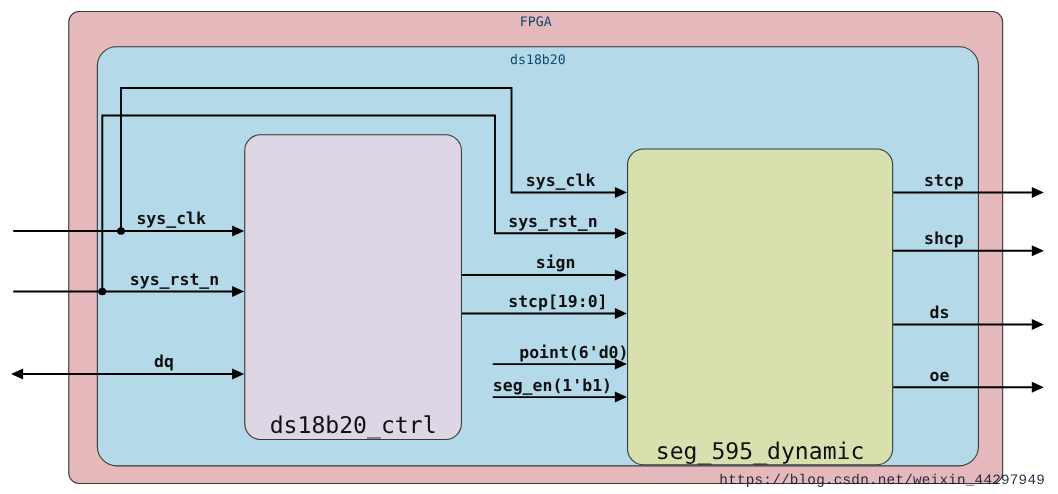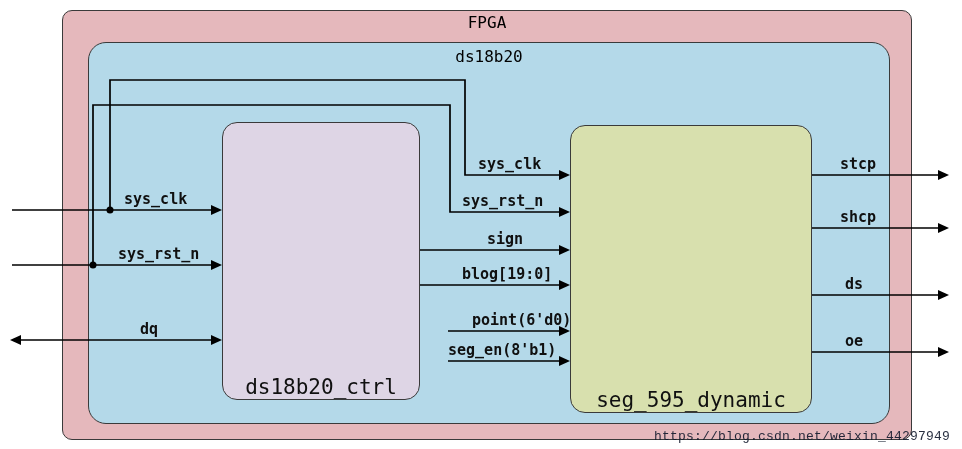--- a/index.html
+++ b/index.html
@@ -22,28 +22,28 @@
   }
   .module {
     display:flex; align-items:flex-end; justify-content:center;
     font-size:21px; color:#101010; border-radius:15px;
   }
   .ctrl {
     left:222px; top:122px; width:198px; height:278px;
     background:var(--color-ctrl-fill,#ded5e5);
   }
   .seg {
-    left:570px; top:125px; width:242px; height:288px;
+    left:570px; top:135px; width:242px; height:288px;
     background:var(--color-seg-fill,#d8e0ae);
   }
   .wires { position:absolute; left:0; top:0; }
   .wires path { stroke:var(--color-line,#000); stroke-width:1.7; fill:none; }
   .wires polygon, .wires circle { fill:var(--color-line,#000); stroke:none; }
   .title {
-    position:absolute; font-size:16px; color:#000000;
+    position:absolute; font-size:12px; color:#0c4a6e;
     transform:translateX(-50%); white-space:nowrap;
   }
   .lbl {
     position:absolute; font-size:15px; color:#101010; white-space:nowrap;font-weight:bold;
   }
   .watermark {
     position:absolute; right:12px; bottom:5px; font-size:13px;
     color:#0f172a; opacity:0.9; letter-spacing:0.2px;
     font-family:Liberation Mono, monospace;
   }
@@ -103,23 +103,23 @@
   <div class="title" style="left:487px; top:13px;">FPGA</div>
   <div class="title" style="left:489px; top:47px;">ds18b20</div>
 
   <div class="lbl" style="left:124px; top:190px;">sys_clk</div>
   <div class="lbl" style="left:118px; top:245px;">sys_rst_n</div>
   <div class="lbl" style="left:140px; top:320px;">dq</div>
 
   <div class="lbl" style="left:478px; top:155px;">sys_clk</div>
   <div class="lbl" style="left:462px; top:192px;">sys_rst_n</div>
   <div class="lbl" style="left:487px; top:230px;">sign</div>
-  <div class="lbl" style="left:462px; top:265px;">blog[19:0]</div>
+  <div class="lbl" style="left:462px; top:265px;">stcp[19:0]</div>
   <div class="lbl" style="left:450px; top:311px;margin-left:22px;">point(6'd0)</div>
-  <div class="lbl" style="left:448px; top:341px;">seg_en(8'b1)</div>
+  <div class="lbl" style="left:448px; top:341px;">seg_en(1'b1)</div>
 
   <div class="lbl" style="left:840px; top:155px;">stcp</div>
   <div class="lbl" style="left:840px; top:208px;">shcp</div>
   <div class="lbl" style="left:845px; top:275px;">ds</div>
   <div class="lbl" style="left:845px; top:332px;">oe</div>
 
   <div class="watermark">https://blog.csdn.net/weixin_44297949</div>
 </div>
 
 </body></html>

